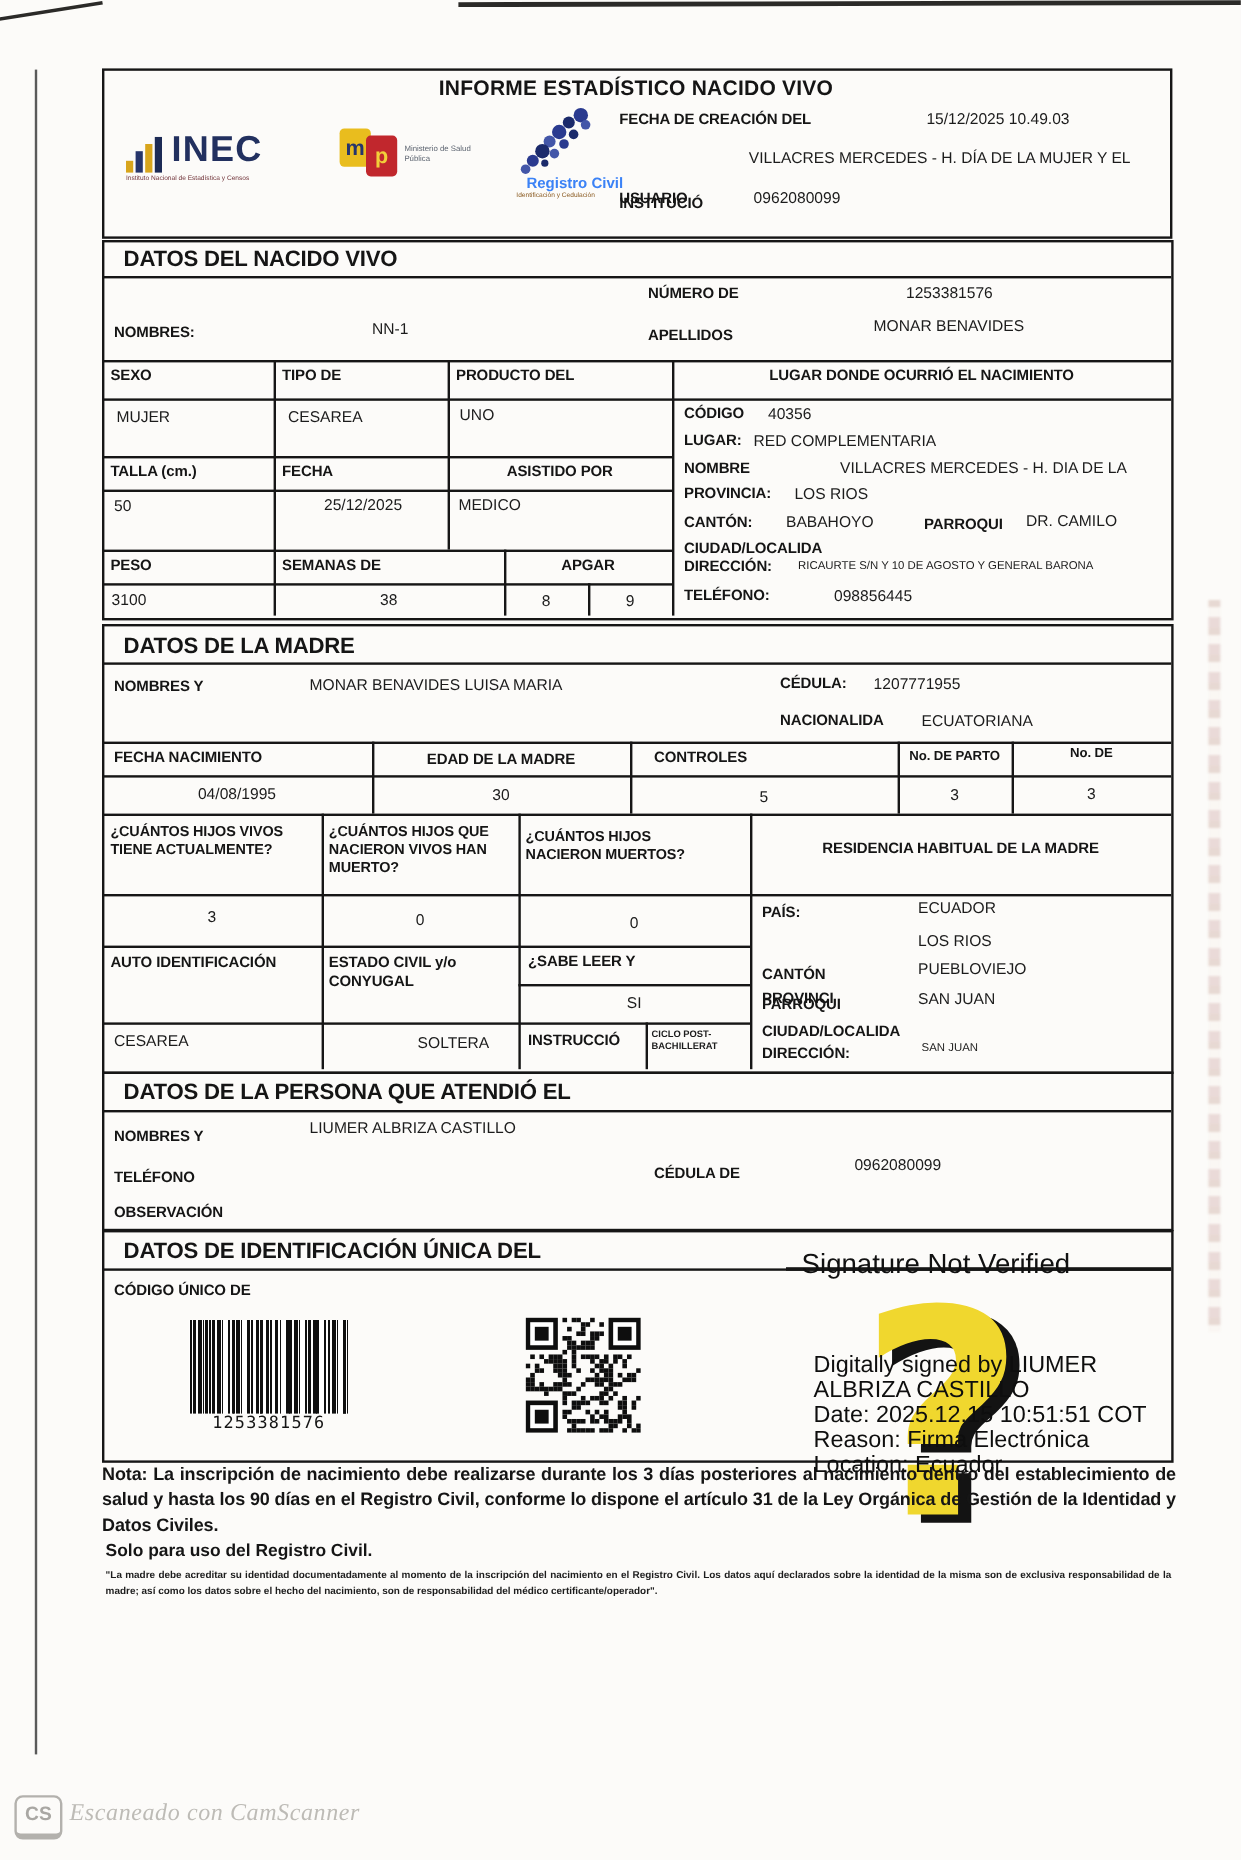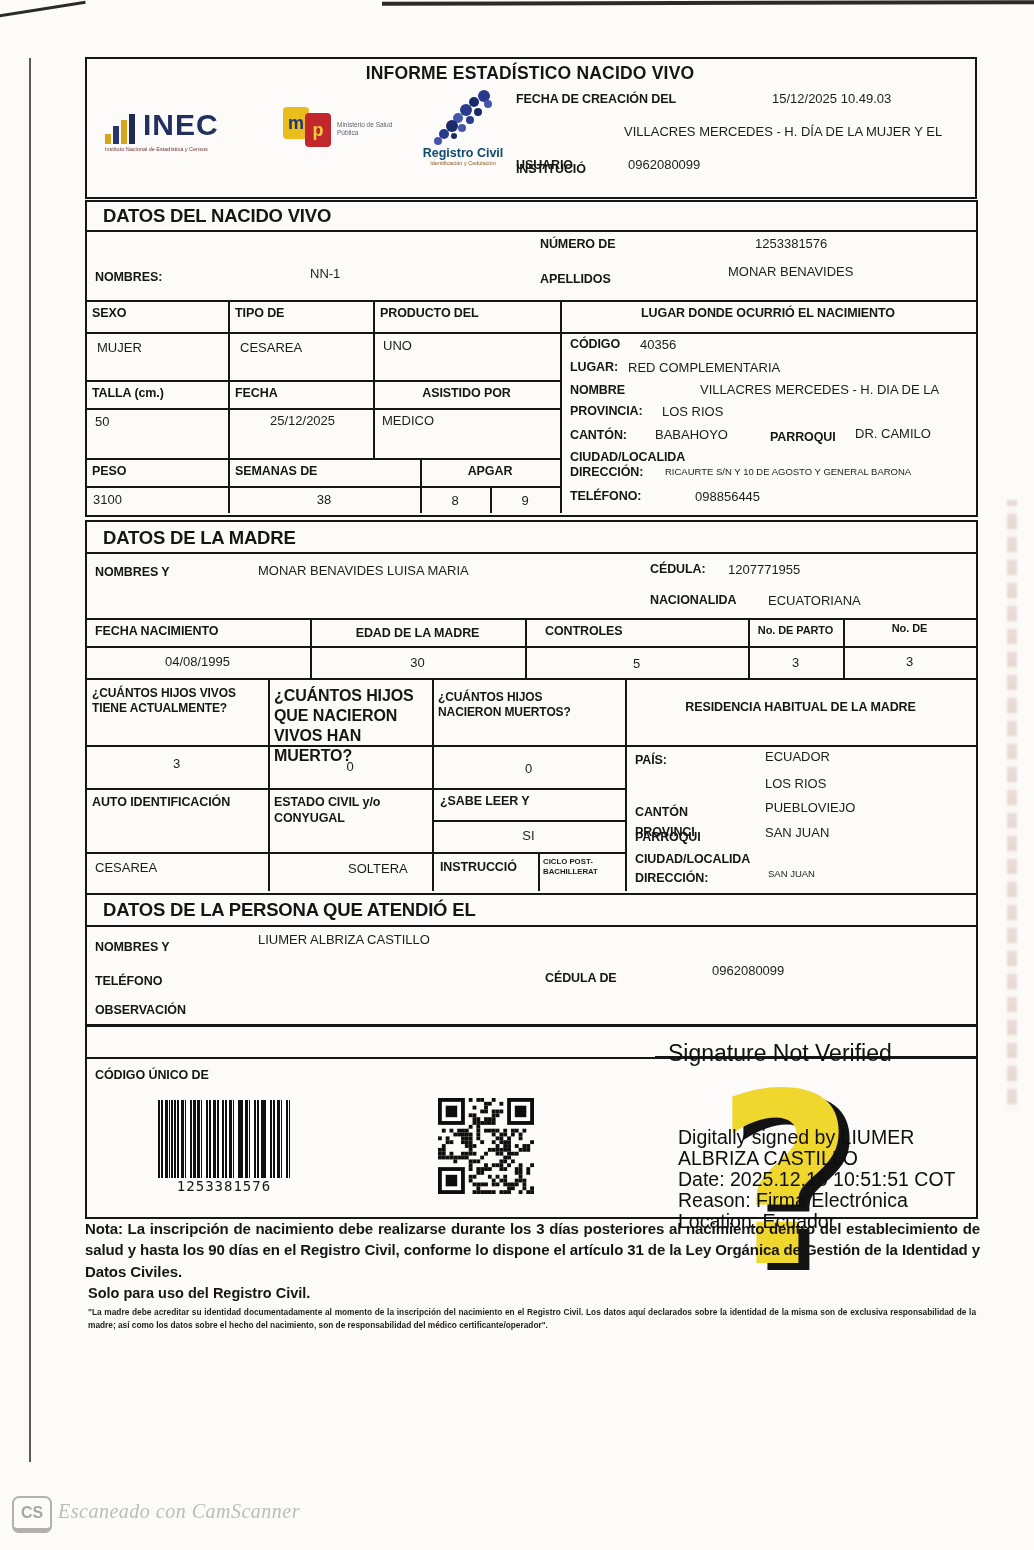--- a/index.html
+++ b/index.html
@@ -90,21 +90,21 @@
             <circle cx="32" cy="30" r="5" fill="#4356a8"></circle>
           <circle cx="44" cy="32" r="4"></circle>
             <circle cx="26" cy="38" r="6" fill="#1b2a6b"></circle>
           <circle cx="36" cy="40" r="4" fill="#4356a8"></circle>
             <circle cx="18" cy="46" r="5"></circle>
           <circle cx="28" cy="48" r="3" fill="#1b2a6b"></circle>
             <circle cx="12" cy="53" r="4" fill="#4356a8"></circle>
         </g>
       </svg>
     </span>
-    <span class="abs ctr scan-soft" style="left:0;top:58px;width:110px;font-weight:bold;font-size:12.5px;color:#0c4a6e;">Registro Civil</span>
+    <span class="abs ctr scan-soft" style="left:16px;top:58px;width:110px;font-weight:bold;font-size:12.5px;color:#3b82f6;">Registro Civil</span>
     <span class="abs ctr tiny-blur" style="left:0;top:72px;width:110px;font-size:5.5px;color:#8a5a20;">Identificación y Cedulación</span>
   </div>
 
   <div class="lbl" style="left:516px;top:92px;">FECHA DE CREACIÓN DEL</div>
   <div class="val" style="left:772px;top:91px;">15/12/2025 10.49.03</div>
   <div class="lbl" style="left:516px;top:125px;margin-top:37px;">INSTITUCIÓ</div>
   <div class="val" style="left:624px;top:124px;">VILLACRES MERCEDES - H. DÍA DE LA MUJER Y EL</div>
   <div class="lbl" style="left:516px;top:158px;">USUARIO</div>
   <div class="val" style="left:628px;top:157px;">0962080099</div>
 
@@ -204,21 +204,21 @@
   <div class="vl" style="left:268px;top:678px;height:213px;"></div>
   <div class="vl" style="left:432px;top:678px;height:213px;"></div>
   <div class="vl" style="left:625px;top:678px;height:213px;"></div>
   <div class="hl" style="left:85px;top:745px;width:891px;"></div>
   <div class="hl" style="left:85px;top:788px;width:540px;"></div>
   <div class="hl" style="left:432px;top:820px;width:193px;"></div>
   <div class="hl" style="left:85px;top:852px;width:540px;"></div>
   <div class="vl" style="left:538px;top:852px;height:39px;"></div>
 
   <div class="lbl" style="left:92px;top:686px;width:172px;white-space:normal;font-size:12px;line-height:1.25;">¿CUÁNTOS HIJOS VIVOS TIENE ACTUALMENTE?</div>
-  <div class="lbl" style="left:274px;top:686px;width:150px;white-space:normal;font-size:16px;line-height:1.25;">¿CUÁNTOS HIJOS QUE NACIERON VIVOS HAN MUERTO?</div>
+  <div class="lbl" style="left:274px;top:686px;width:150px;white-space:normal;font-size:12px;line-height:1.25;">¿CUÁNTOS HIJOS QUE NACIERON VIVOS HAN MUERTO?</div>
   <div class="lbl" style="left:438px;top:690px;width:165px;white-space:normal;font-size:12px;line-height:1.25;">¿CUÁNTOS HIJOS NACIERON MUERTOS?</div>
   <div class="lbl ctr" style="left:625px;top:700px;width:351px;">RESIDENCIA HABITUAL DE LA MADRE</div>
 
   <div class="val ctr" style="left:85px;top:756px;width:183px;">3</div>
   <div class="val ctr" style="left:268px;top:759px;width:164px;">0</div>
   <div class="val ctr" style="left:432px;top:761px;width:193px;">0</div>
 
   <div class="lbl" style="left:92px;top:795px;">AUTO IDENTIFICACIÓN</div>
   <div class="lbl" style="left:274px;top:795px;width:135px;white-space:normal;line-height:1.25;">ESTADO CIVIL y/o CONYUGAL</div>
   <div class="lbl" style="left:440px;top:794px;">¿SABE LEER Y</div>
@@ -245,20 +245,21 @@
   <div class="sec-title" style="left:103px;top:899px;">DATOS DE LA PERSONA QUE ATENDIÓ EL</div>
   <div class="hl" style="left:85px;top:925px;width:891px;"></div>
   <div class="lbl" style="left:95px;top:940px;">NOMBRES Y</div>
   <div class="val" style="left:258px;top:932px;">LIUMER ALBRIZA CASTILLO</div>
   <div class="lbl" style="left:95px;top:974px;">TELÉFONO</div>
   <div class="lbl" style="left:545px;top:971px;">CÉDULA DE</div>
   <div class="val" style="left:712px;top:963px;">0962080099</div>
   <div class="lbl" style="left:95px;top:1003px;">OBSERVACIÓN</div>
 
   <div class="box" style="left:85px;top:1025px;width:889px;height:190px;border-width:2.5px;"></div>
+  <div class="sec-title" style="left:103px;top:1031px;">DATOS DE IDENTIFICACIÓN ÚNICA DEL</div>
   <div class="hl" style="left:85px;top:1057px;width:891px;"></div>
   <div class="lbl" style="left:95px;top:1068px;">CÓDIGO ÚNICO DE</div>
 
   <div class="barcode"></div>
   <div class="barcode-num">1253381576</div>
 
   <div class="abs" style="left:438px;top:1098px;">
     <svg width="96" height="96" viewBox="0 0 100 100" fill="#0e0e0e">
       <rect x="0" y="0" width="28" height="28"></rect>
         <rect x="4" y="4" width="20" height="20" fill="#fff"></rect>

